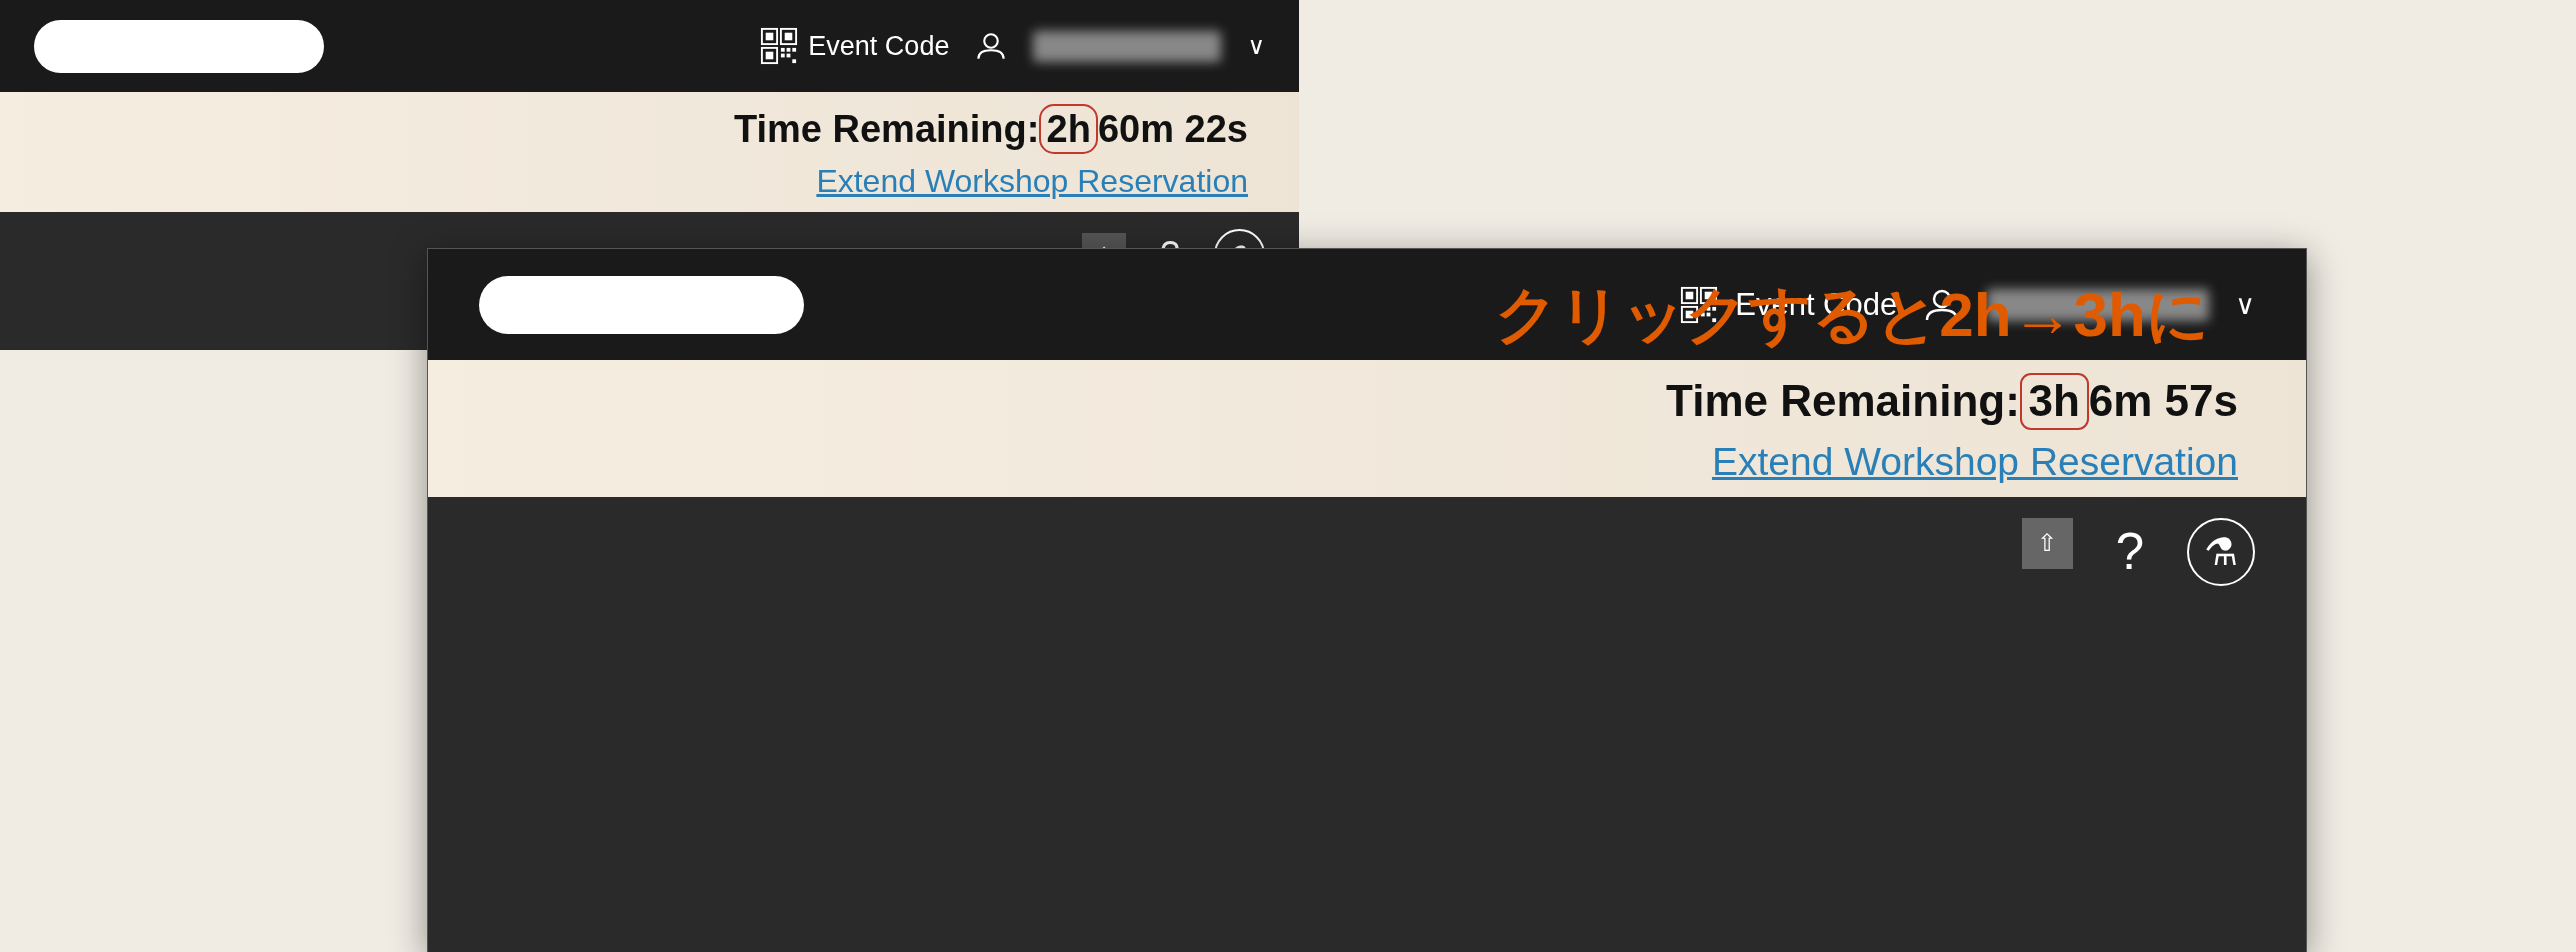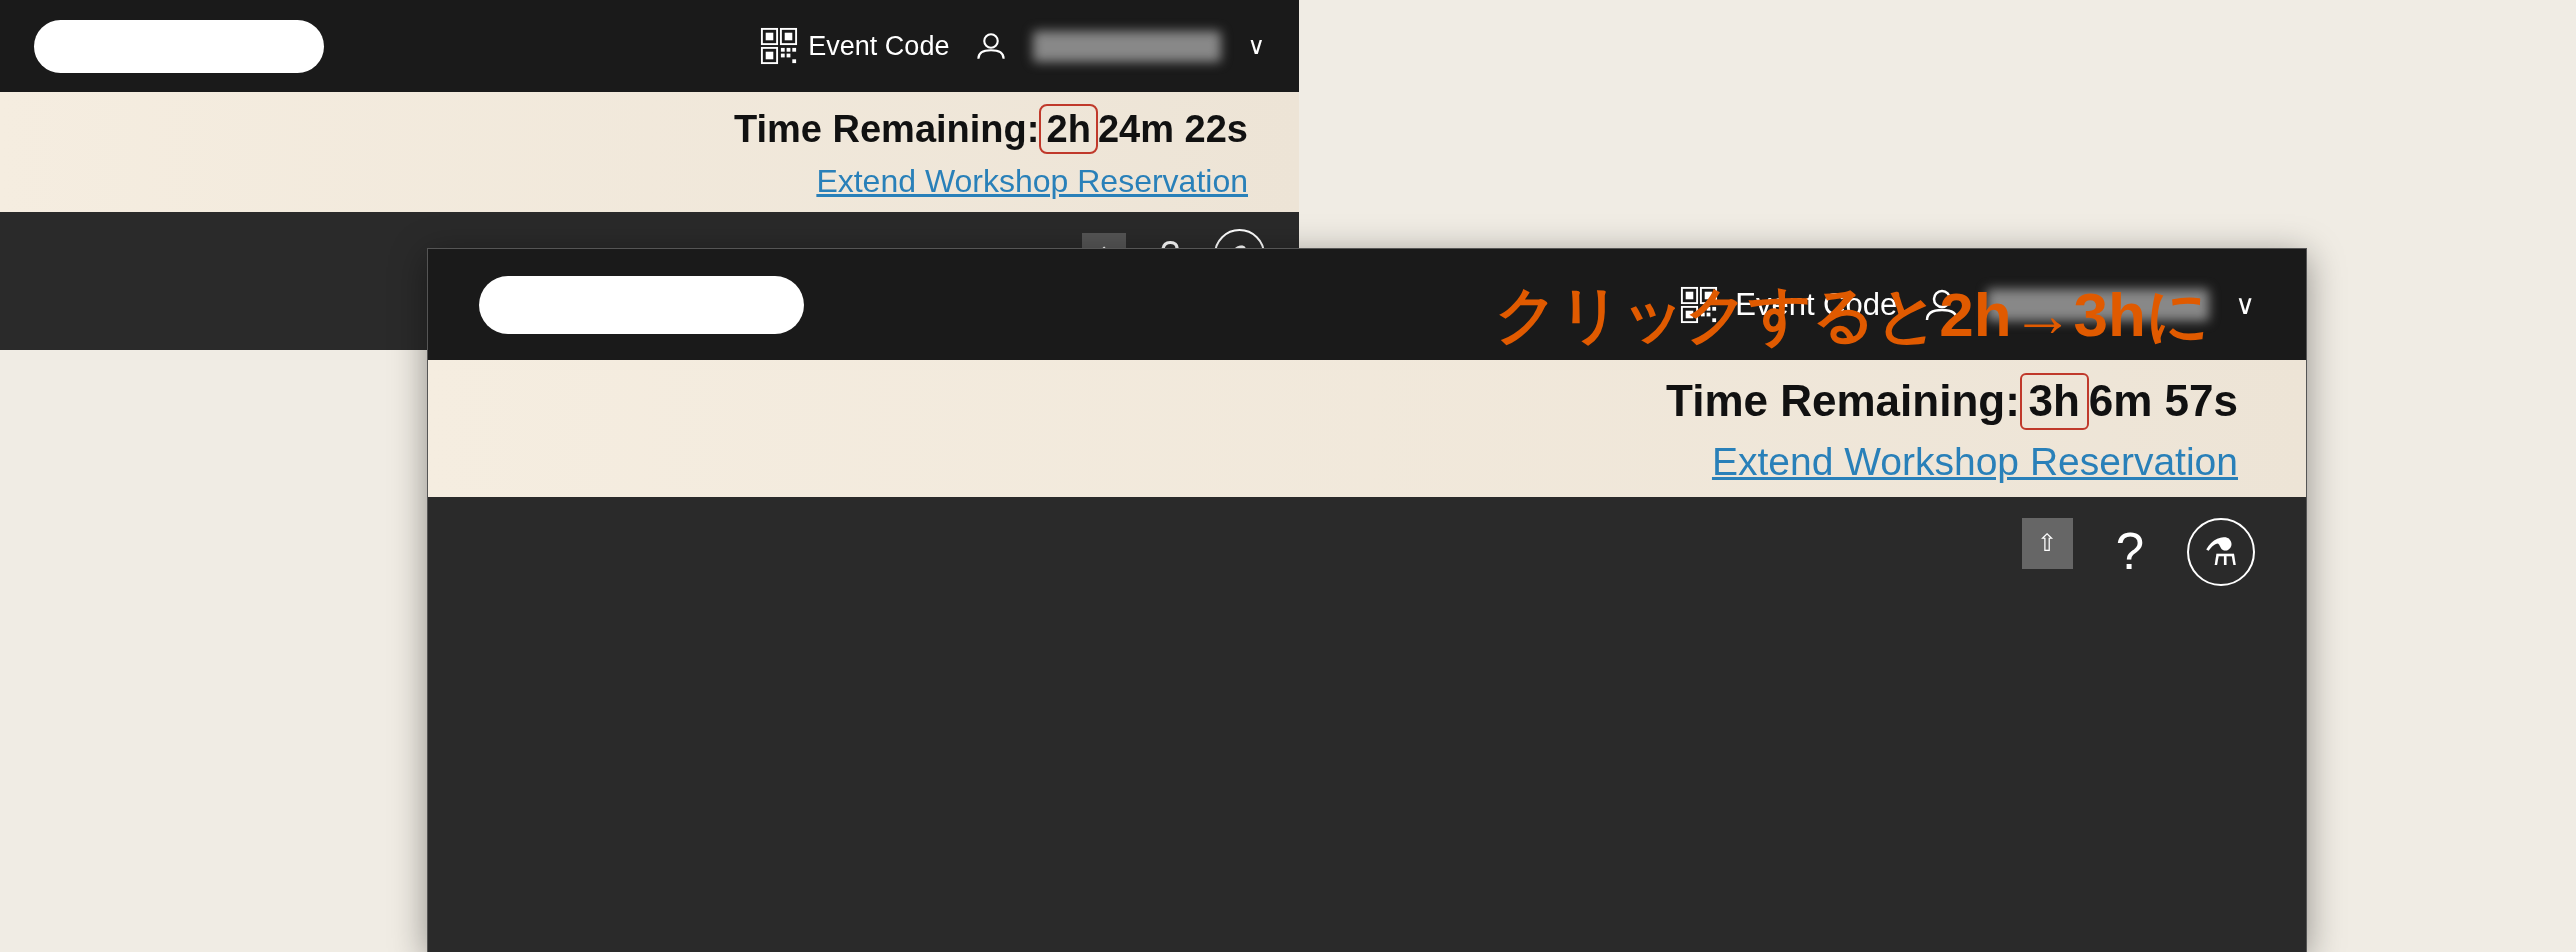--- a/index.html
+++ b/index.html
@@ -85,21 +85,21 @@
       align-items: center;
       font-size: 38px;
       font-weight: 700;
       color: #111;
       gap: 0;
     }
 
     .time-highlight {
       display: inline-block;
       border: 2.6px solid #c0392b;
-      border-radius: 8px;
+      border-radius: 15px;
       padding: 1.7px 5.1px;
       color: #111;
       font-weight: 700;
     }
 
     .extend-link-top {
       font-size: 32px;
       color: #2980b9;
       text-decoration: underline;
       font-weight: 500;
@@ -199,21 +199,21 @@
       display: flex;
       align-items: center;
       font-size: 44px;
       font-weight: 700;
       color: #111;
     }
 
     .time-highlight2 {
       display: inline-block;
       border: 2.6px solid #c0392b;
-      border-radius: 6px;
+      border-radius: 11px;
       padding: 1.7px 6.8px;
       color: #111;
       font-weight: 700;
     }
 
     .extend-link-bottom {
       font-size: 39px;
       color: #2980b9;
       text-decoration: underline;
       font-weight: 500;
@@ -307,21 +307,21 @@
       <path d="M4 34 Q4 24 19 24 Q34 24 34 34" fill="none" stroke="white" stroke-width="2.5"></path>
     </svg>
     <div class="username-blur-top"></div>
     <span class="chevron-top">∨</span>
   </div>
 
   <div class="top-time-bar">
     <div class="time-remaining-row">
       <span>Time Remaining:</span>
       <span class="time-highlight">2h</span>
-      <span> 24m 22s</span>
+      <span> 60m 22s</span>
     </div>
     <a class="extend-link-top">Extend Workshop Reservation</a>
   </div>
 
   <div class="top-bottom-nav">
     <div style="display:flex;align-items:center;gap:34px;color:#fff;">
       <div class="scroll-up-btn">⇧</div>
       <div class="bottom-icons-top">
         <span>?</span>
         <div class="flask-icon" style="font-size:24px;">⚗</div>

